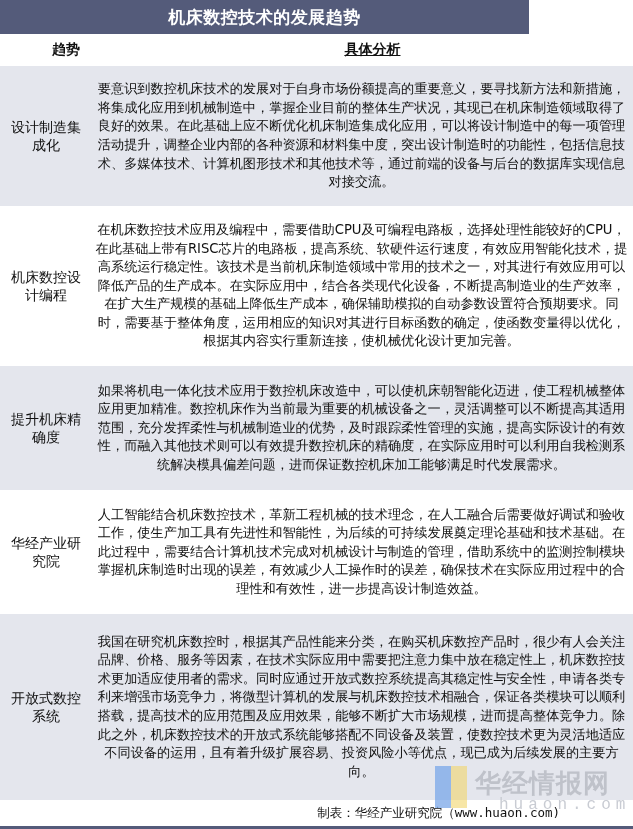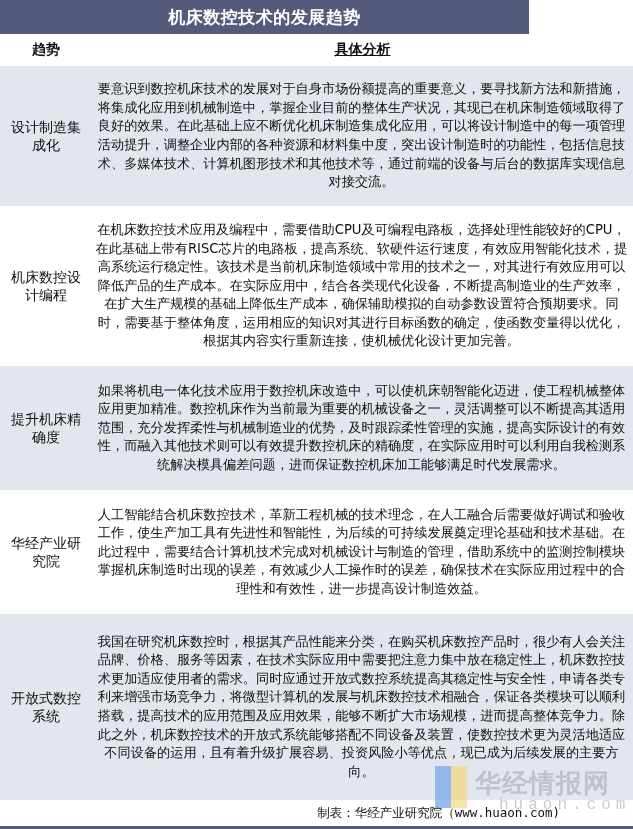--- a/index.html
+++ b/index.html
@@ -3,21 +3,21 @@
   <meta charset="utf-8">
   <style>
     html, body { margin: 0; padding: 0; background: #ffffff; }
     body { width: 633px; height: 829px; overflow: hidden; position: relative;
            font-family: "DejaVu Sans", "Liberation Sans", sans-serif; color: #111; }
     .title-bar { position: absolute; left: 0; top: 0; width: 529px; height: 34px;
                  background: #545b7a; color: #fff; font-size: 17px; font-weight: bold;
                  display: flex; align-items: center; justify-content: center; letter-spacing: 0.5px; }
     .header-row { position: absolute; left: 0; top: 34px; width: 633px; height: 32px;
                   background: #ffffff; display: flex; align-items: center; font-size: 14px; font-weight: bold; }
-    .header-row .c1 { width: 92px; text-align: center; }
+    .header-row .c1 { width: 92px; text-align: center; padding-left: 20px; }
     .header-row .c2 { flex: 1; text-align: center; text-decoration: underline; }
     .row { position: absolute; left: 0; width: 633px; display: flex; align-items: center; }
     .row.shaded { background: #e4e6ed; }
     .row.plain { background: #ffffff; }
     .row .c1 { width: 92px; box-sizing: border-box; padding: 0 11px; text-align: center;
                font-size: 14px; line-height: 18px; }
     .row .c2 { flex: 1; box-sizing: border-box; padding: 0 4px 0 2px; text-align: center;
                font-size: 13.2px; line-height: 18.6px; word-break: break-all; }
     .footer { position: absolute; left: 0; top: 800px; width: 564px; height: 26px; background: #fff;
               font-size: 12.5px; display: flex; align-items: center; justify-content: flex-end;

